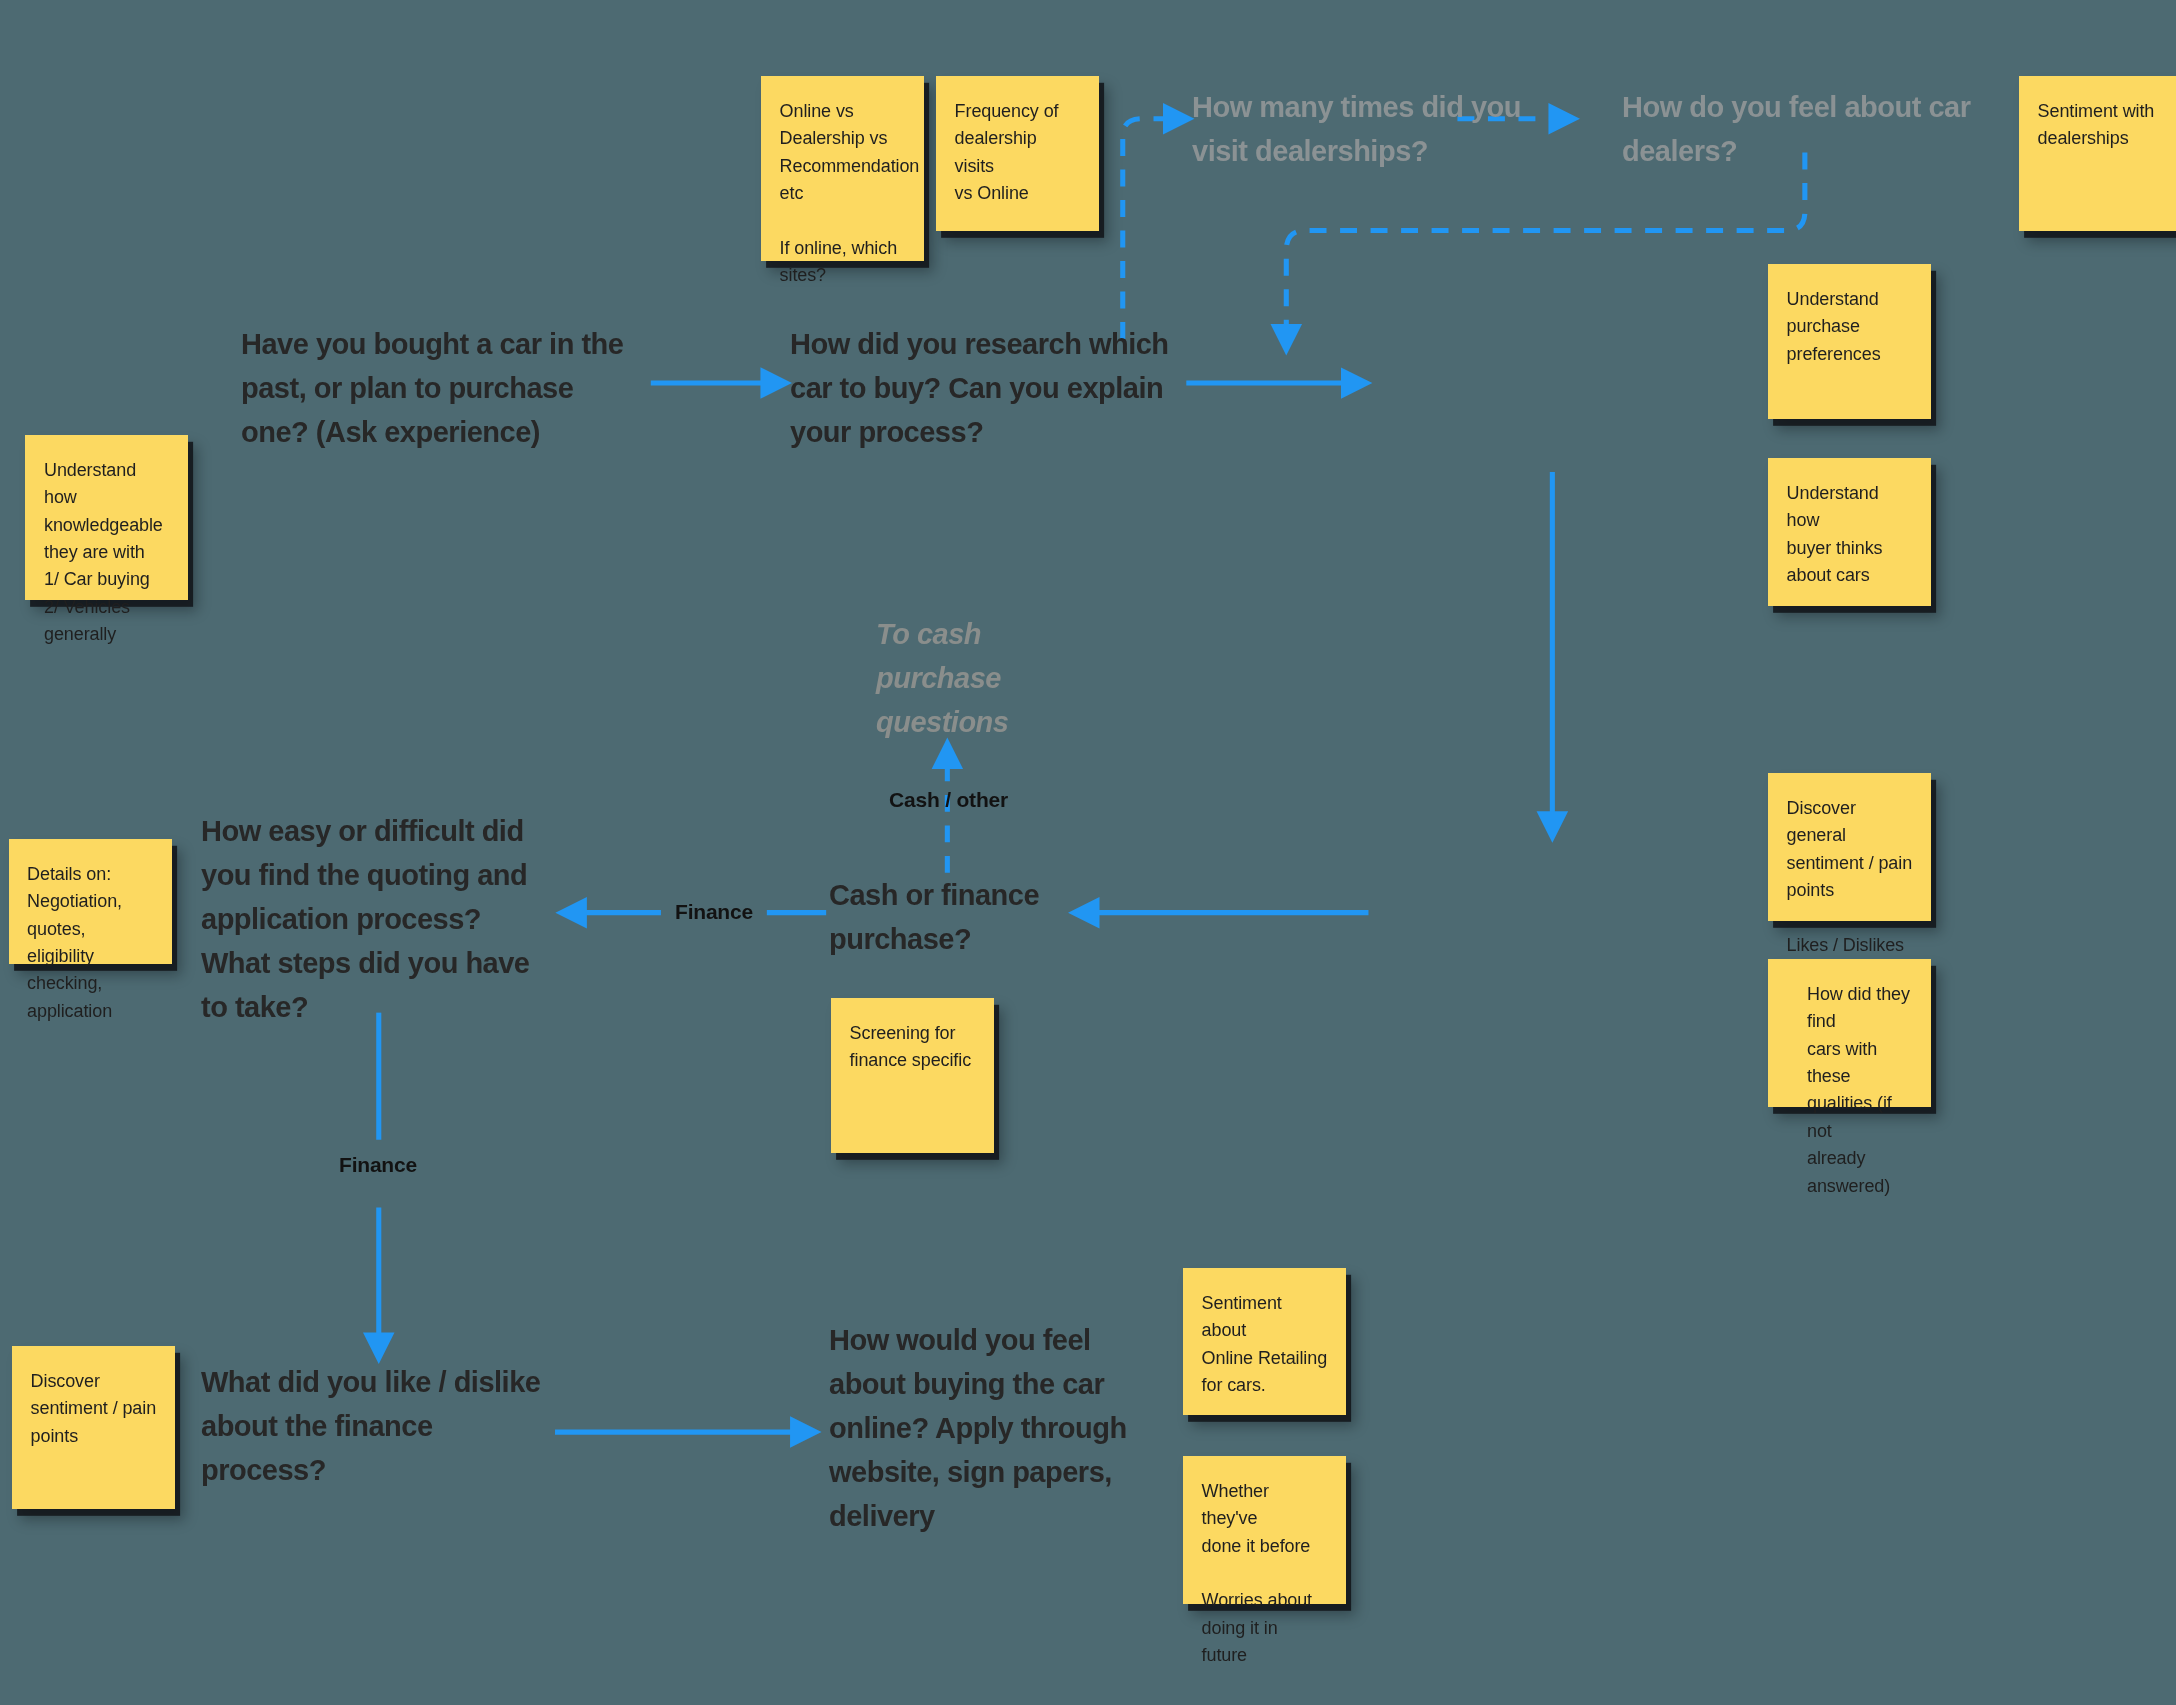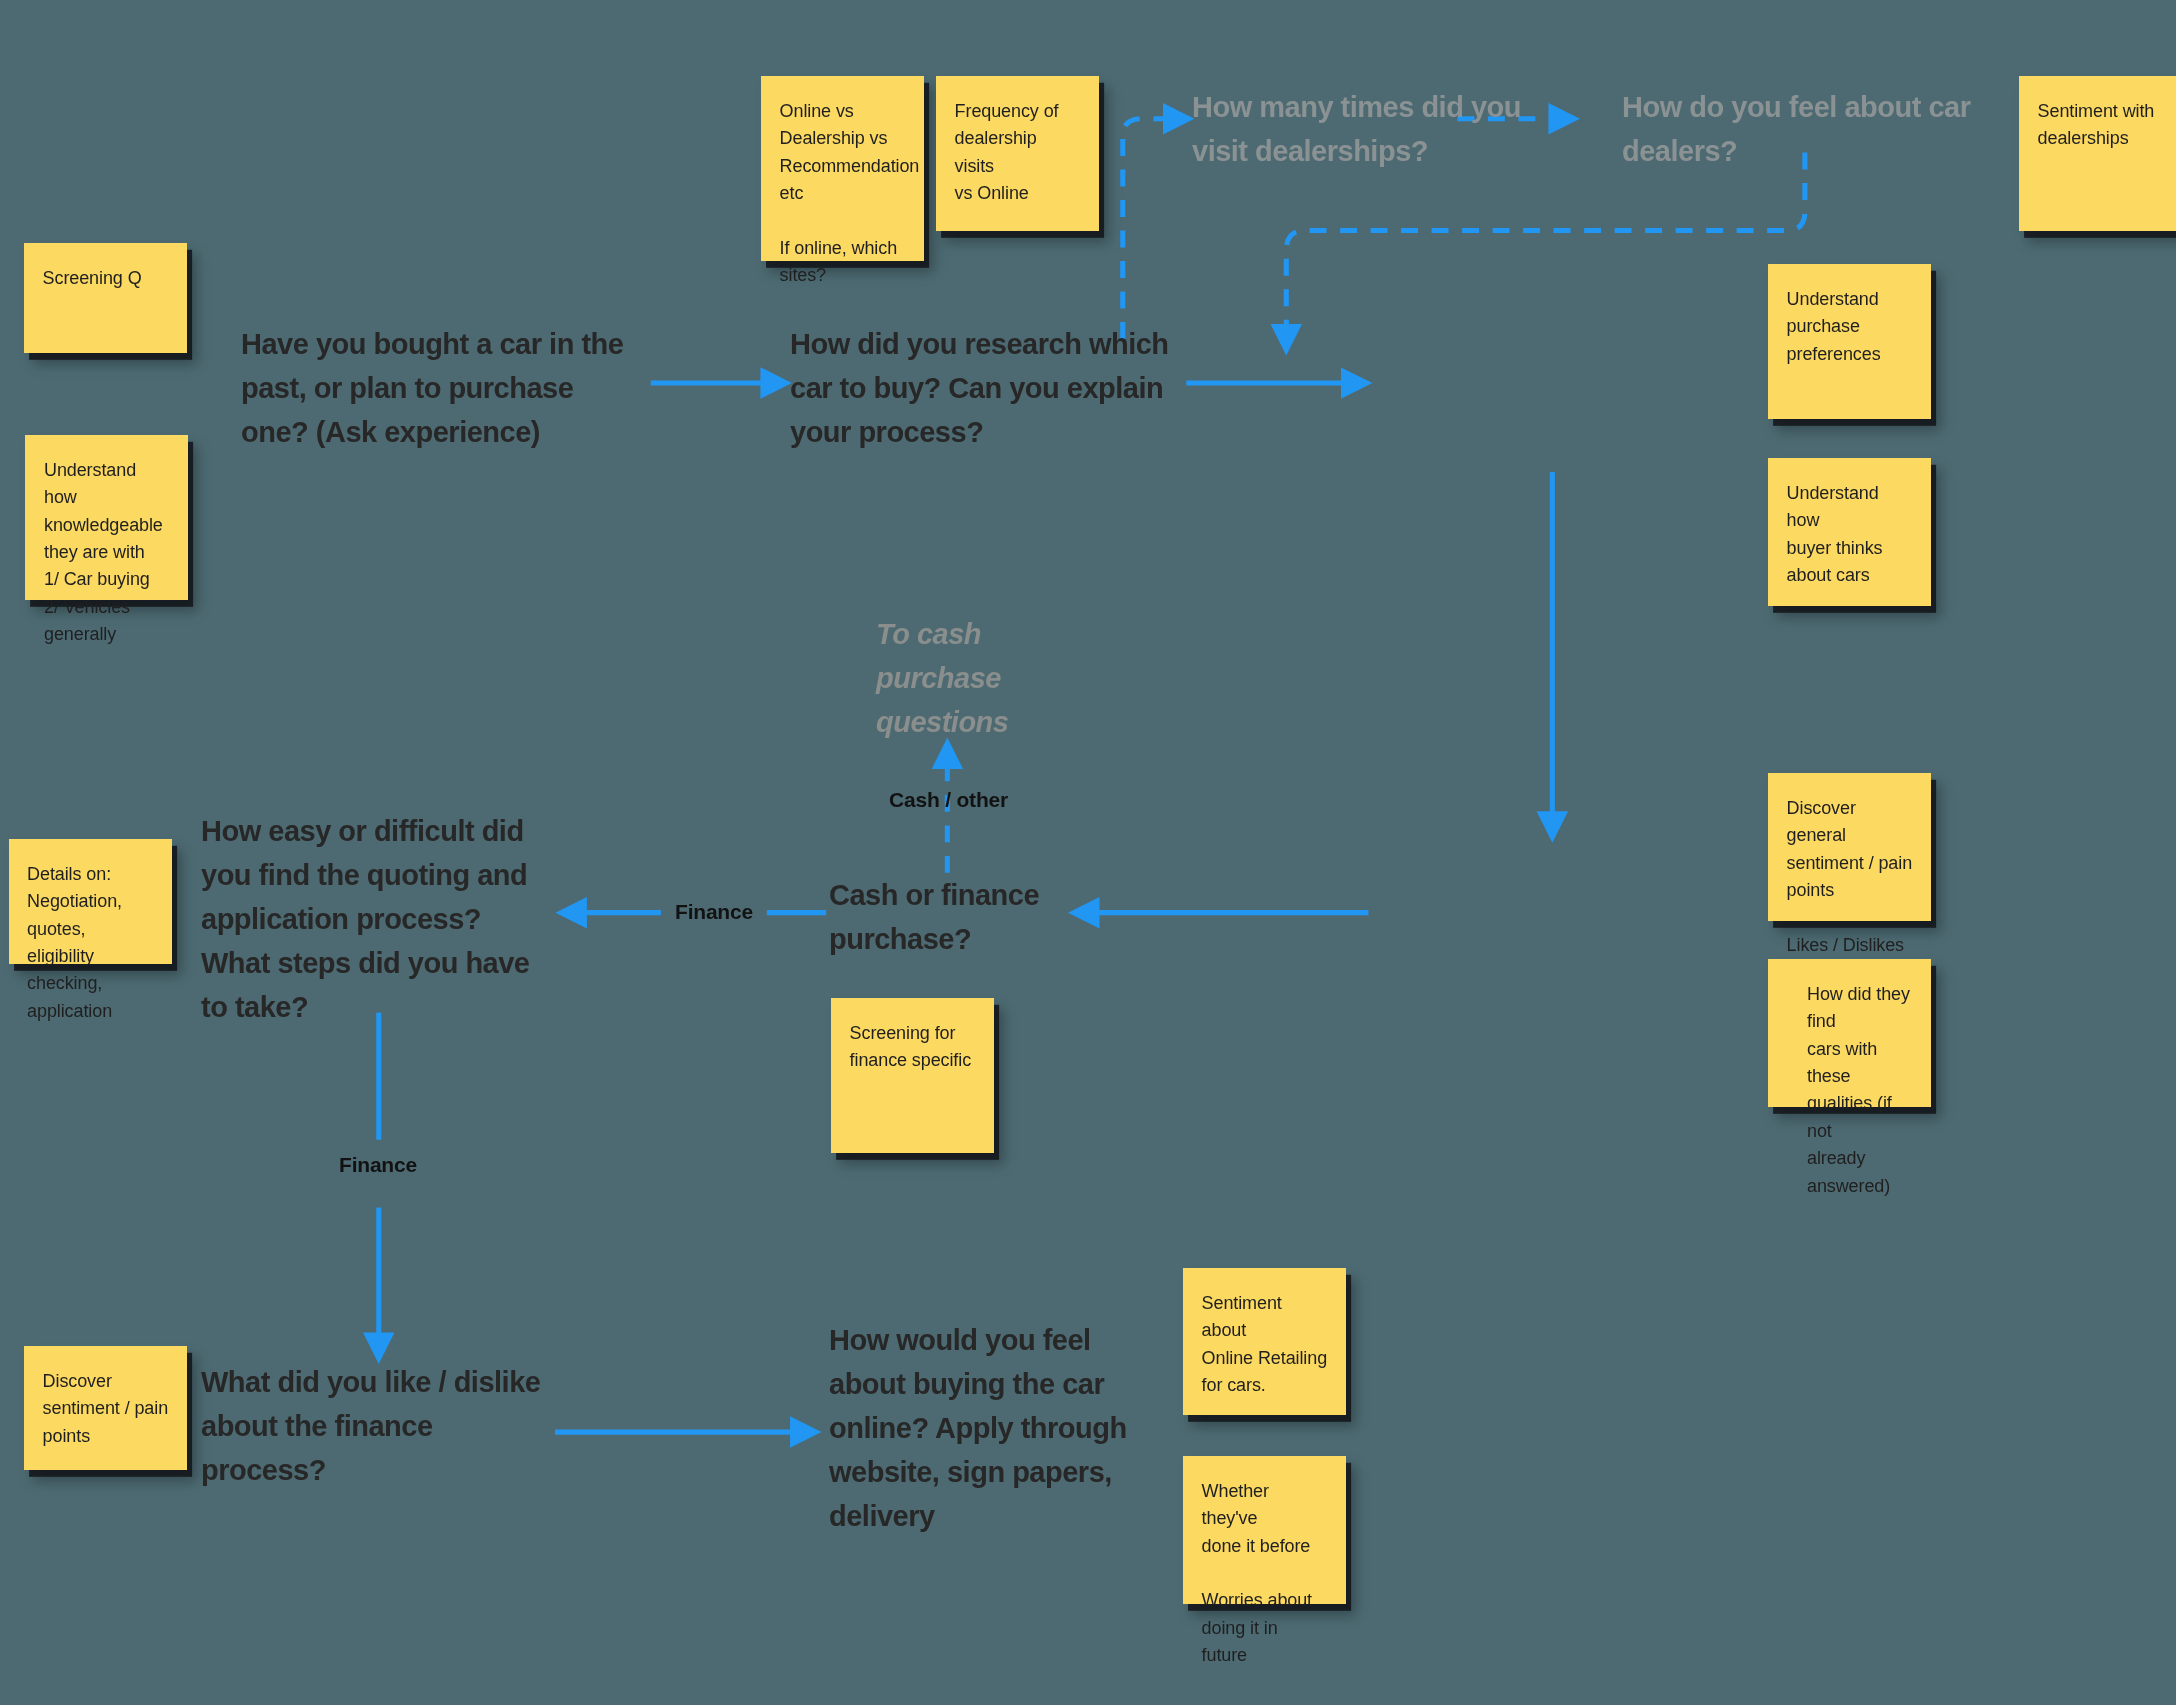--- a/index.html
+++ b/index.html
@@ -92,21 +92,20 @@
       <path d="M1325,400 L1325,160 Q1325,140 1348,140 L1400,140" marker-end="url(#ah)"></path>
 
       <line x1="1720" y1="140" x2="1855" y2="140" marker-end="url(#ah)"></line>
 
       <path d="M2130,180 L2130,250 Q2130,272 2108,272 L1540,272 Q1518,272 1518,295 L1518,410" marker-end="url(#ah)"></path>
 
       <line x1="1118" y1="1030" x2="1118" y2="880" marker-end="url(#ah)"></line>
     </g>
   </svg>
 
-  <div class="note" style="left:24px; top:243px; width:163px; height:110px;">Screening Q</div>
 
   <div class="note" style="left:25.4px; top:435px; width:163px; height:165px;">Understand how
 knowledgeable
 they are with
 1/ Car buying
 2/ Vehicles
 generally</div>
 
   <div class="note" style="left:761px; top:76px; width:163px; height:185px;">Online vs
 Dealership vs
@@ -145,21 +144,21 @@
 
   <div class="note" style="left:8.5px; top:839px; width:163px; height:125px;">Details on:
 Negotiation,
 quotes, eligibility
 checking,
 application</div>
 
   <div class="note" style="left:831px; top:998px; width:163px; height:155px;">Screening for
 finance specific</div>
 
-  <div class="note" style="left:24px; top:1346px; width:163px; height:124px;">Discover
+  <div class="note" style="left:12px; top:1346px; width:163px; height:163px;">Discover
 sentiment / pain
 points</div>
 
   <div class="note" style="left:1183px; top:1268px; width:163px; height:147px;">Sentiment about
 Online Retailing
 for cars.</div>
 
   <div class="note" style="left:1183px; top:1456px; width:163px; height:148px;">Whether they've
 done it before
 

